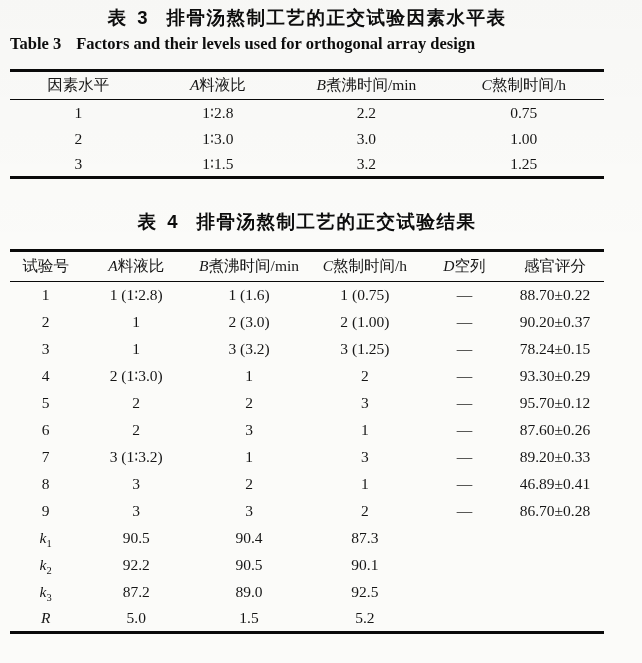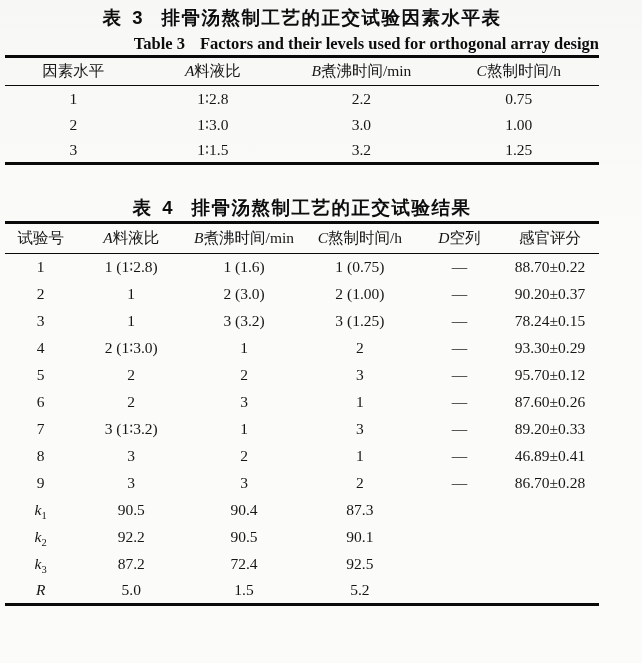--- a/index.html
+++ b/index.html
@@ -6,51 +6,51 @@
   html, body { width: 642px; height: 663px; }
   body {
     background: #fbfbf9;
     color: #161616;
     font-family: "Liberation Serif", "DejaVu Serif", serif;
     overflow: hidden;
   }
   .page {
     width: 642px;
     height: 663px;
-    padding: 5px 0 0 5px;
+    padding: 5px 0 0 10px;
     background:
       linear-gradient(180deg, rgba(0,0,0,0.015), rgba(0,0,0,0) 40%),
       #fbfbf9;
   }
   .section { width: 594px; }
   .section.second { margin-top: 30px; }
 
   .cn-title {
     text-align: center;
     font-family: "Liberation Sans", "DejaVu Sans", sans-serif;
     font-weight: bold;
     font-size: 18.5px;
     letter-spacing: 1.5px;
     color: #0d0d0d;
   }
   .cn-title .t-label { margin-right: 16px; letter-spacing: 3px; }
   .en-title {
-    text-align: right;
+    text-align: left;
     font-weight: bold;
     font-size: 16.5px;
     margin-top: 4px;
     color: #0d0d0d;
   }
   .en-title .t-label { margin-right: 15px; }
 
   table {
     width: 594px;
     border-collapse: collapse;
     table-layout: fixed;
-    margin-top: 1px;
+    margin-top: 15px;
     border-top: 3.5px solid #0a0a0a;
     border-bottom: 3.5px solid #0a0a0a;
   }
   thead tr { border-bottom: 1.5px solid #0a0a0a; }
   th {
     font-weight: normal;
     font-size: 15.5px;
     text-align: center;
     vertical-align: middle;
     white-space: nowrap;
@@ -230,21 +230,21 @@
             <td><span class="var">k</span><sub>2</sub></td>
             <td>92.2</td>
             <td>90.5</td>
             <td>90.1</td>
             <td></td>
             <td></td>
           </tr>
           <tr>
             <td><span class="var">k</span><sub>3</sub></td>
             <td>87.2</td>
-            <td>72.4</td>
+            <td>89.0</td>
             <td>92.5</td>
             <td></td>
             <td></td>
           </tr>
           <tr>
             <td><span class="var">R</span></td>
             <td>5.0</td>
             <td>1.5</td>
             <td>5.2</td>
             <td></td>

